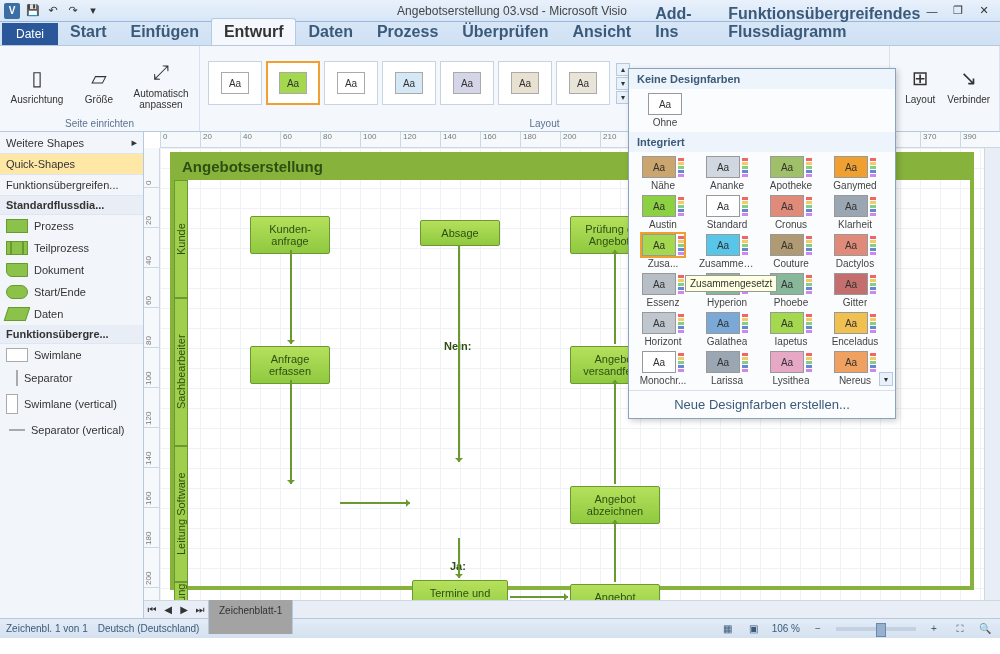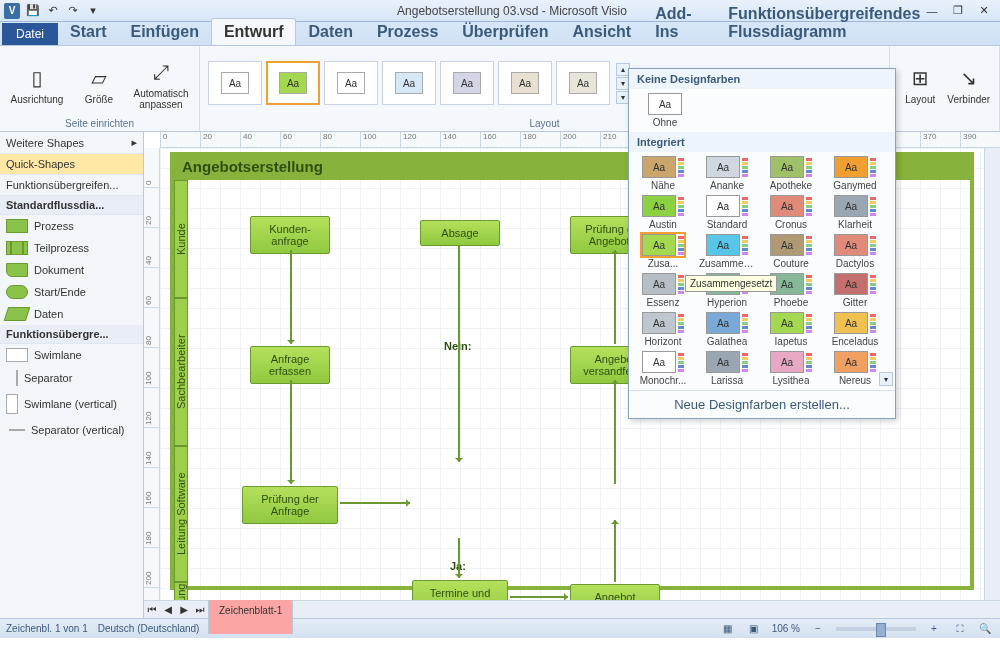--- a/index.html
+++ b/index.html
@@ -89,21 +89,21 @@
 .fc-dec{ position:absolute; width:92px; height:72px; }
 .fc-dec .d{ width:72px; height:72px; background:linear-gradient(#b5e05c,#8fc940); border:1px solid #6a9a2f; transform:rotate(45deg); margin-left:10px;}
 .fc-dec .t{ position:absolute; top:0; left:0; right:0; bottom:0; display:flex; align-items:center; justify-content:center; text-align:center; font-size:10px; color:#2f4f12; padding:0 4px;}
 .arrow{ position:absolute; background:#6a9a2f; }
 .arrow.v{ width:2px; } .arrow.h{ height:2px; }
 .arrow.v::after{content:""; position:absolute; bottom:-4px; left:-3px; border:4px solid transparent; border-top-color:#6a9a2f;}
 .arrow.h::after{content:""; position:absolute; right:-4px; top:-3px; border:4px solid transparent; border-left-color:#6a9a2f;}
 .lbl-txt{position:absolute; font-size:11px; font-weight:bold; color:#2f4f12;}
 .sheet-tabs{ height:18px; background:#e9eef6; border-top:1px solid #ccd7e4; display:flex; align-items:center; font-size:10px; }
 .sheet-tabs .nav{ width:16px; text-align:center; cursor:pointer; }
-.sheet-tabs .tabb{ padding:18px 10px; border:1px solid #b6c9df; border-bottom:none; background:#fca5a5;text-align:center; }
+.sheet-tabs .tabb{ padding:18px 10px; border:1px solid #b6c9df; border-bottom:none; background:#a3a3a3;text-align:center; }
 .vscroll{width:16px; background:#e9eef6; border-left:1px solid #ccd7e4;}
 
 
 .statusbar{ height:20px; background:linear-gradient(#e3ecf6,#d5e1f0); border-top:1px solid #b6c9df; display:flex; align-items:center; font-size:10px; color:#3b5a7a; padding:0 6px; gap:10px;}
 .statusbar .spacer{flex:1;}
 .zoom-slider{ width:80px; height:4px; background:#c3d1e3; position:relative;}
 .zoom-slider::after{content:"";position:absolute;left:50%;top:-4px;width:8px;height:12px;background:#97b0cd;border:1px solid #6b88aa;}
 .status-ico{width:16px;height:16px;display:inline-flex;align-items:center;justify-content:center;cursor:pointer;}
 </style>
 </head>
@@ -638,21 +638,21 @@
         </div>
 
         <div class="fc-box" style="left:90px; top:68px; width:80px;">Kunden-
 anfrage</div>
         <div class="fc-box" style="left:260px; top:72px; width:80px;">Absage</div>
         <div class="fc-box" style="left:410px; top:68px; width:90px;">Prüfung des Angebotes</div>
 
         <div class="fc-box" style="left:90px; top:198px; width:80px;">Anfrage erfassen</div>
         <div class="fc-box" style="left:410px; top:198px; width:90px;">Angebot versandfertig</div>
 
-        <div class="fc-box" style="left:82px; top:338px; width:96px;">Prüfung der Anfrage</div>
+        <div class="fc-box" style="left:410px; top:338px; width:90px;">Angebot abzeichnen</div>
 
         <div class="fc-box" style="left:252px; top:432px; width:96px;">Termine und Kosten</div>
         <div class="fc-box" style="left:410px; top:436px; width:90px;">Angebot vorbereiten</div>
 
         <div class="lbl-txt" style="left:284px; top:192px;">Nein:</div>
         <div class="lbl-txt" style="left:290px; top:412px;">Ja:</div>
 
         <div class="arrow v" style="left:130px; top:102px; height:94px;"></div>
         <div class="arrow v" style="left:130px; top:232px; height:104px;"></div>
         <div class="arrow h" style="left:180px; top:354px; width:70px;"></div>

